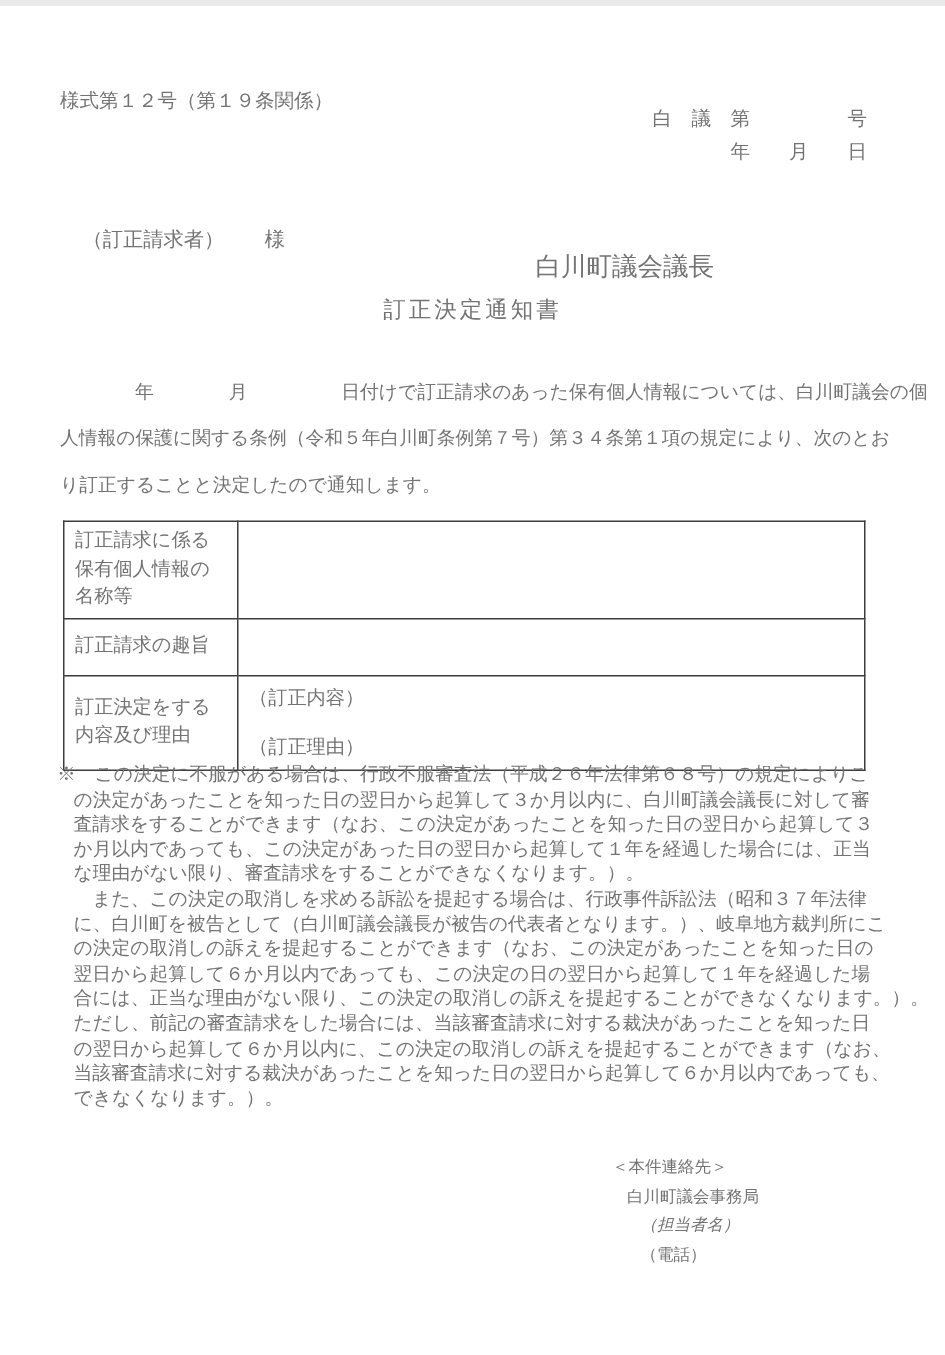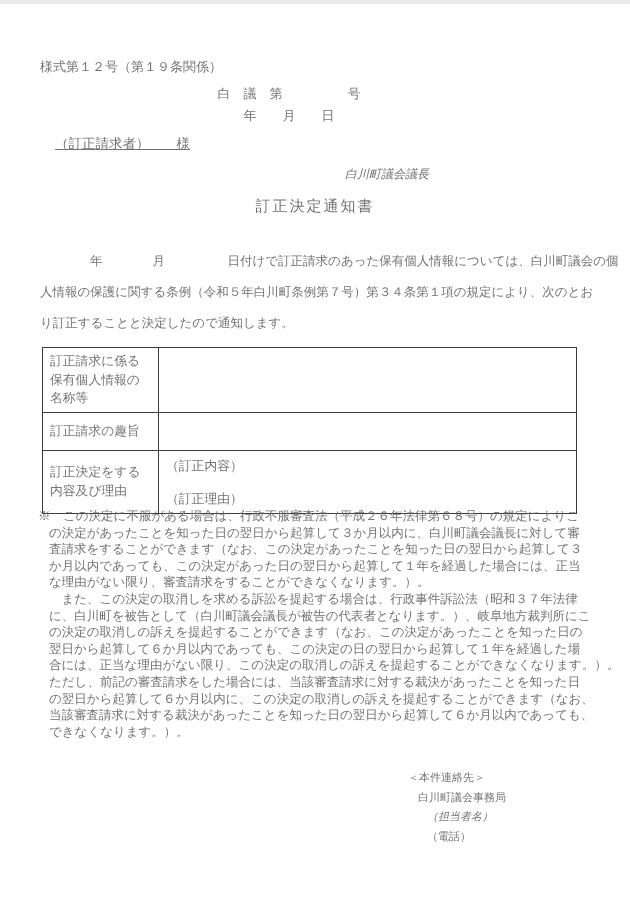--- a/index.html
+++ b/index.html
@@ -11,25 +11,25 @@
     background: #ffffff;
     font-family: "DejaVu Serif", "Liberation Serif", serif;
     color: #737373;
     overflow: hidden;
   }
   .abs { position: absolute; }
   .pre { white-space: pre; }
 
   .form-number { top: 54px; left: 40px; font-size: 13px; }
 
-  .doc-number-block { top: 79px; left: 0; width: 578px; text-align: center; font-size: 13px; line-height: 22px; }
+  .doc-number-block { top: 65px; left: 0; width: 578px; text-align: right; font-size: 13px; line-height: 22px; }
 
-  .recipient { top: 131px; left: 55px; font-size: 13.5px; text-decoration: underline; }
+  .recipient { top: 147px; left: 55px; font-size: 13.5px; }
 
-  .issuer { top: 162px; left: 345px; font-size: 12px; font-style: italic; }
+  .issuer { top: 162px; left: 357px; font-size: 17px; }
 
   .doc-title { top: 193px; left: 0; width: 100%; text-align: center; font-size: 15px; letter-spacing: 2px; }
 
   .body-text { top: 241px; left: 40px; width: 552px; font-size: 12.5px; line-height: 31px; }
   .body-text div { white-space: pre; }
 
   .info-table { top: 343px; left: 42px; }
   table { border-collapse: collapse; width: 535px; table-layout: fixed; }
   td { border: 1px solid #3c3c3c; vertical-align: middle; font-size: 12.8px; line-height: 18.5px; padding: 4px 7px; }
   td.label-col { width: 101px; }

